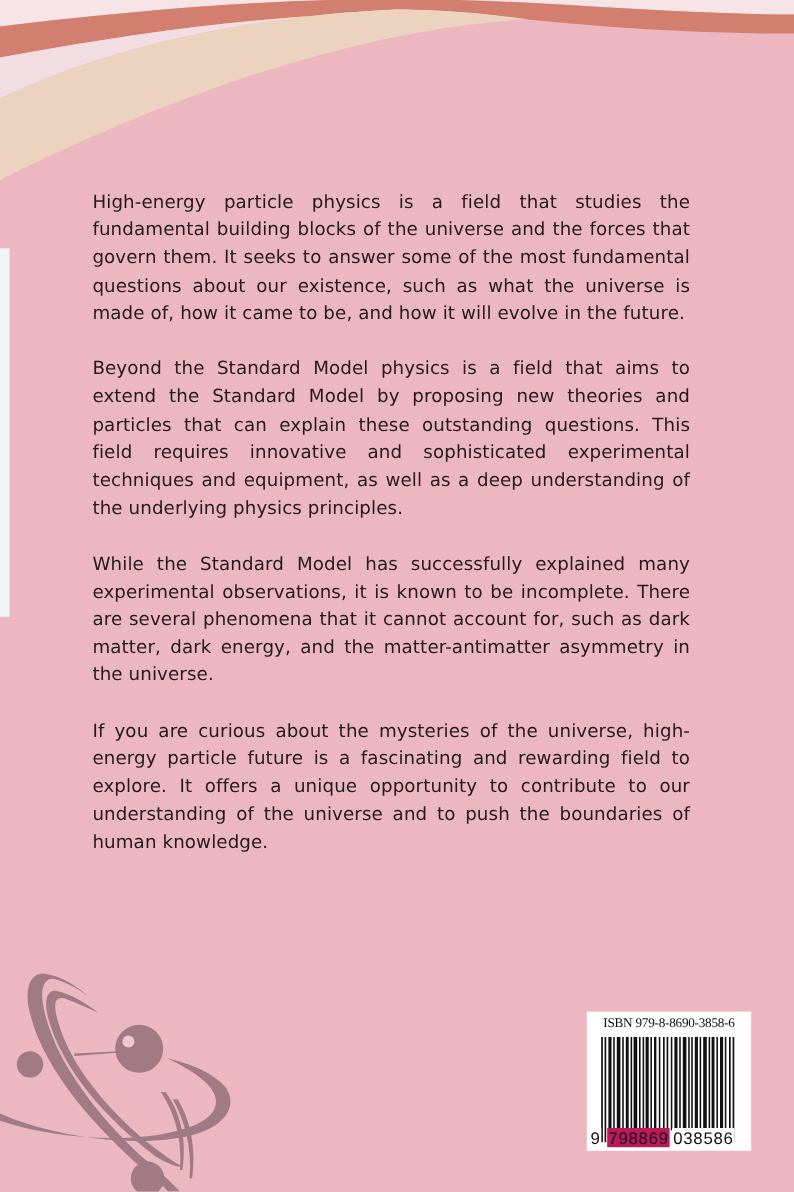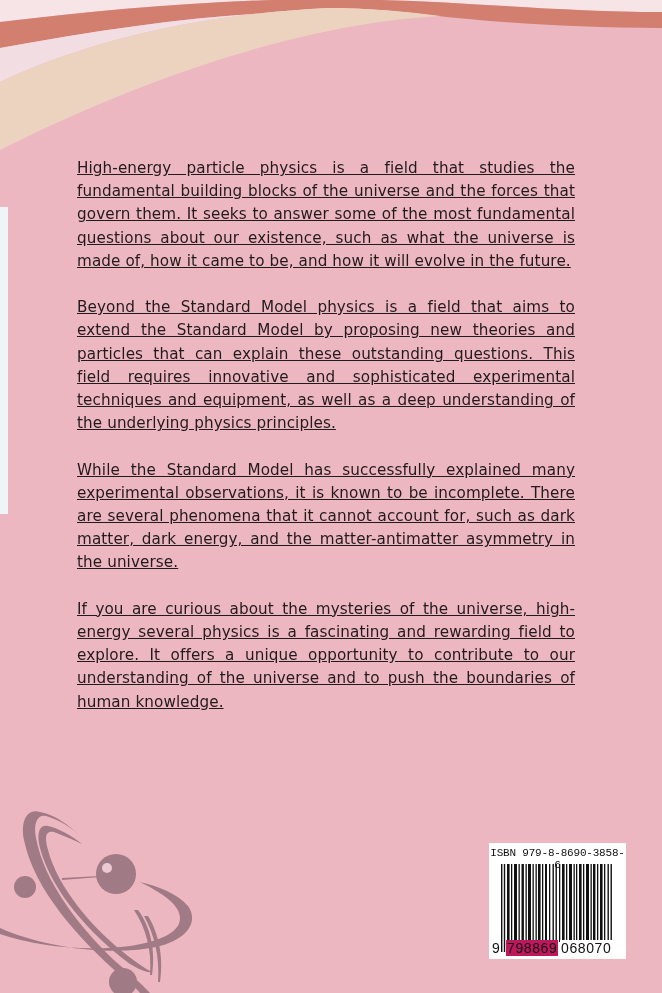--- a/index.html
+++ b/index.html
@@ -35,21 +35,20 @@
       top: 157px;
       width: 498px;
       color: #231a1c;
       font-size: 15.2px;
       line-height: 23.2px;
       text-align: justify;
       letter-spacing: 0.1px;
     }
     .text-block p {
       margin: 0 0 23.2px 0;
-      text-decoration: underline;
     }
     .atom {
       position: absolute;
       left: 0;
       top: 770px;
       width: 200px;
       height: 223px;
     }
     .barcode-box {
       position: absolute;
@@ -59,21 +58,21 @@
       height: 116px;
       background: #ffffff;
       box-sizing: border-box;
     }
     .isbn-label {
       position: absolute;
       left: 0;
       top: 4px;
       width: 100%;
       text-align: center;
-      font-family: Liberation Mono, monospace;
+      font-family: Liberation Serif, serif;
       font-size: 11px;
       color: #111;
       letter-spacing: -0.2px;
     }
     .bars {
       position: absolute;
       left: 8px;
       top: 21px;
       width: 122px;
       height: 88px;
@@ -124,21 +123,21 @@
 
   <path d="M0,82 C90,40 200,14 330,8 C370,8 410,12 440,16 C330,22 180,60 0,150 Z" fill="#ecd3c0"></path>
 </svg>
 
 <div class="left-bar"></div>
 
 <div class="text-block">
   <p>High-energy particle physics is a field that studies the fundamental building blocks of the universe and the forces that govern them. It seeks to answer some of the most fundamental questions about our existence, such as what the universe is made of, how it came to be, and how it will evolve in the future.</p>
   <p>Beyond the Standard Model physics is a field that aims to extend the Standard Model by proposing new theories and particles that can explain these outstanding questions. This field requires innovative and sophisticated experimental techniques and equipment, as well as a deep understanding of the underlying physics principles.</p>
   <p>While the Standard Model has successfully explained many experimental observations, it is known to be incomplete. There are several phenomena that it cannot account for, such as dark matter, dark energy, and the matter-antimatter asymmetry in the universe.</p>
-  <p>If you are curious about the mysteries of the universe, high-energy several physics is a fascinating and rewarding field to explore. It offers a unique opportunity to contribute to our understanding of the universe and to push the boundaries of human knowledge.</p>
+  <p>If you are curious about the mysteries of the universe, high-energy particle future is a fascinating and rewarding field to explore. It offers a unique opportunity to contribute to our understanding of the universe and to push the boundaries of human knowledge.</p>
 </div>
 
 <svg class="atom" viewBox="0 0 200 223">
   <g fill="#a07a85">
 
     <path d="M40,42 C28,38 20,50 24,70 C34,120 80,170 120,205 C128,212 136,218 140,223 L150,223 C140,212 128,202 116,192 C80,158 44,112 36,68 C33,52 38,44 46,46 C60,50 72,58 80,66 C70,56 54,44 40,42 Z"></path>
 
     <path d="M48,56 C40,54 36,62 40,78 C52,122 90,164 130,194 C140,200 148,203 152,202 C144,198 136,192 128,186 C92,158 58,118 48,80 C44,66 46,60 54,62 C64,66 74,70 82,74 C72,66 58,58 48,56 Z"></path>
 
     <path d="M0,158 C40,176 110,188 160,176 C190,168 198,150 188,136 C178,124 158,116 140,112 C160,122 180,134 180,148 C180,164 156,172 130,176 C84,182 36,176 0,164 Z"></path>
@@ -192,15 +191,15 @@
       <rect x="100" y="0" width="1.3" height="78"></rect>
       <rect x="103" y="0" width="2.6" height="78"></rect>
       <rect x="107" y="0" width="1.3" height="78"></rect>
       <rect x="110.5" y="0" width="1.4" height="88"></rect>
       <rect x="113.5" y="0" width="1.4" height="88"></rect>
     </g>
   </svg>
   <div class="barcode-digits">
     <span class="d-first">9</span>
     <span class="d-left">798869</span>
-    <span class="d-right">068070</span>
+    <span class="d-right">038586</span>
   </div>
 </div>
 
 </body></html>

